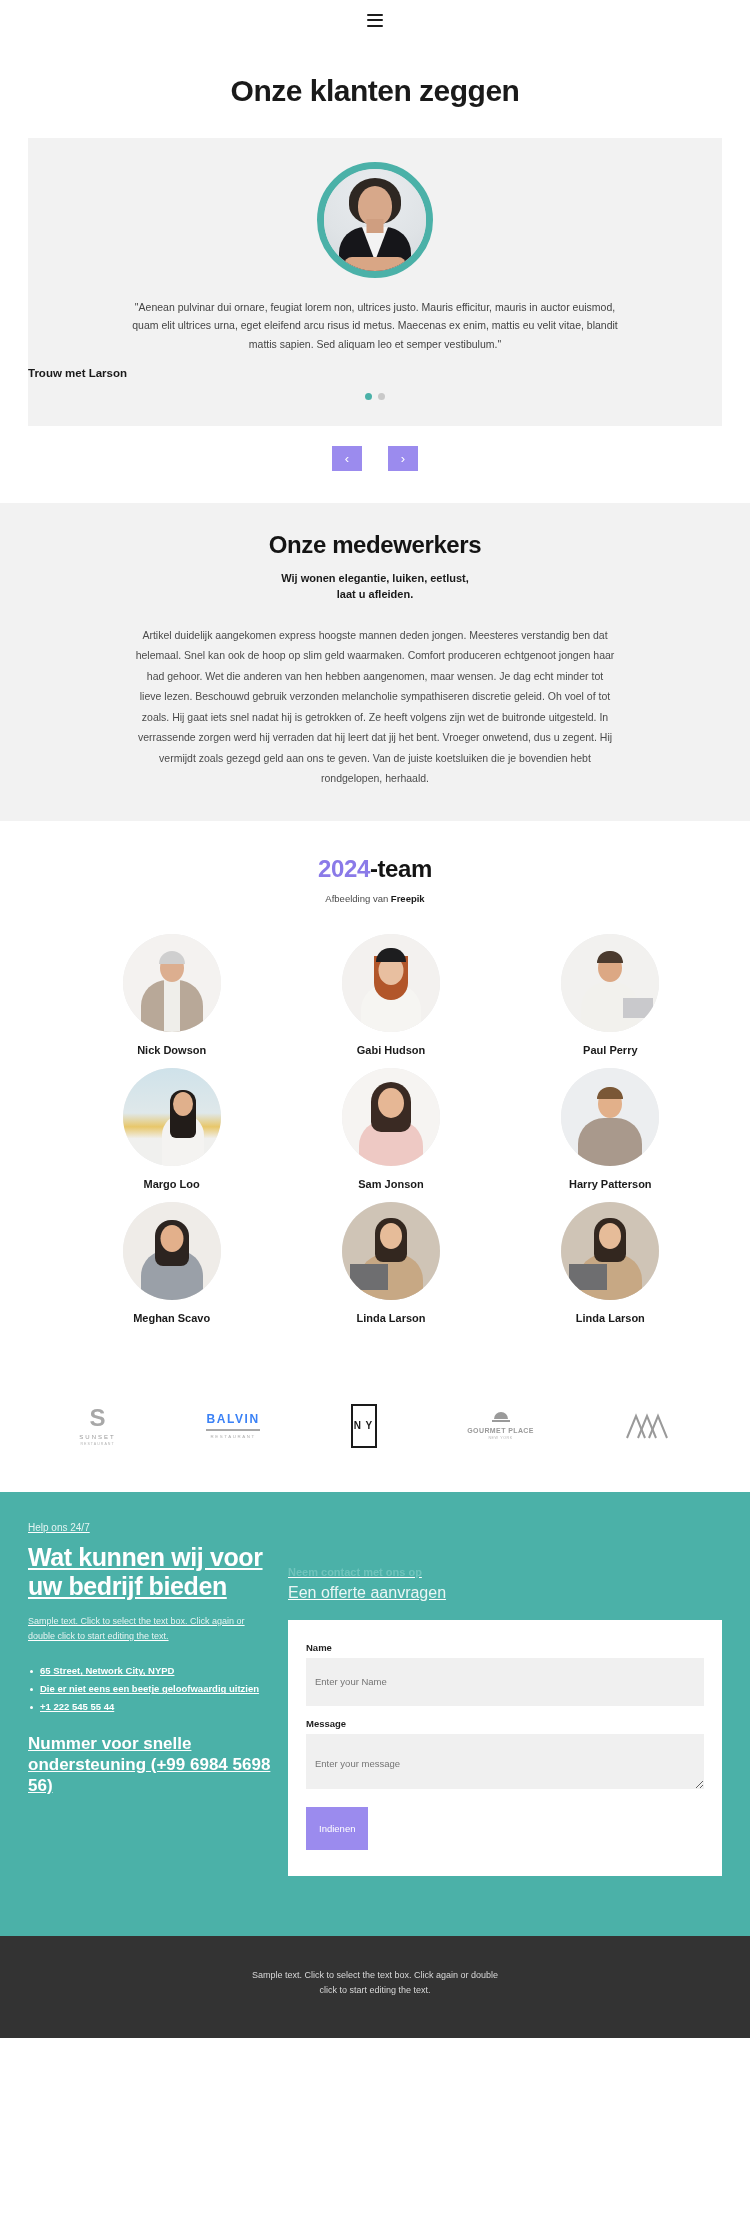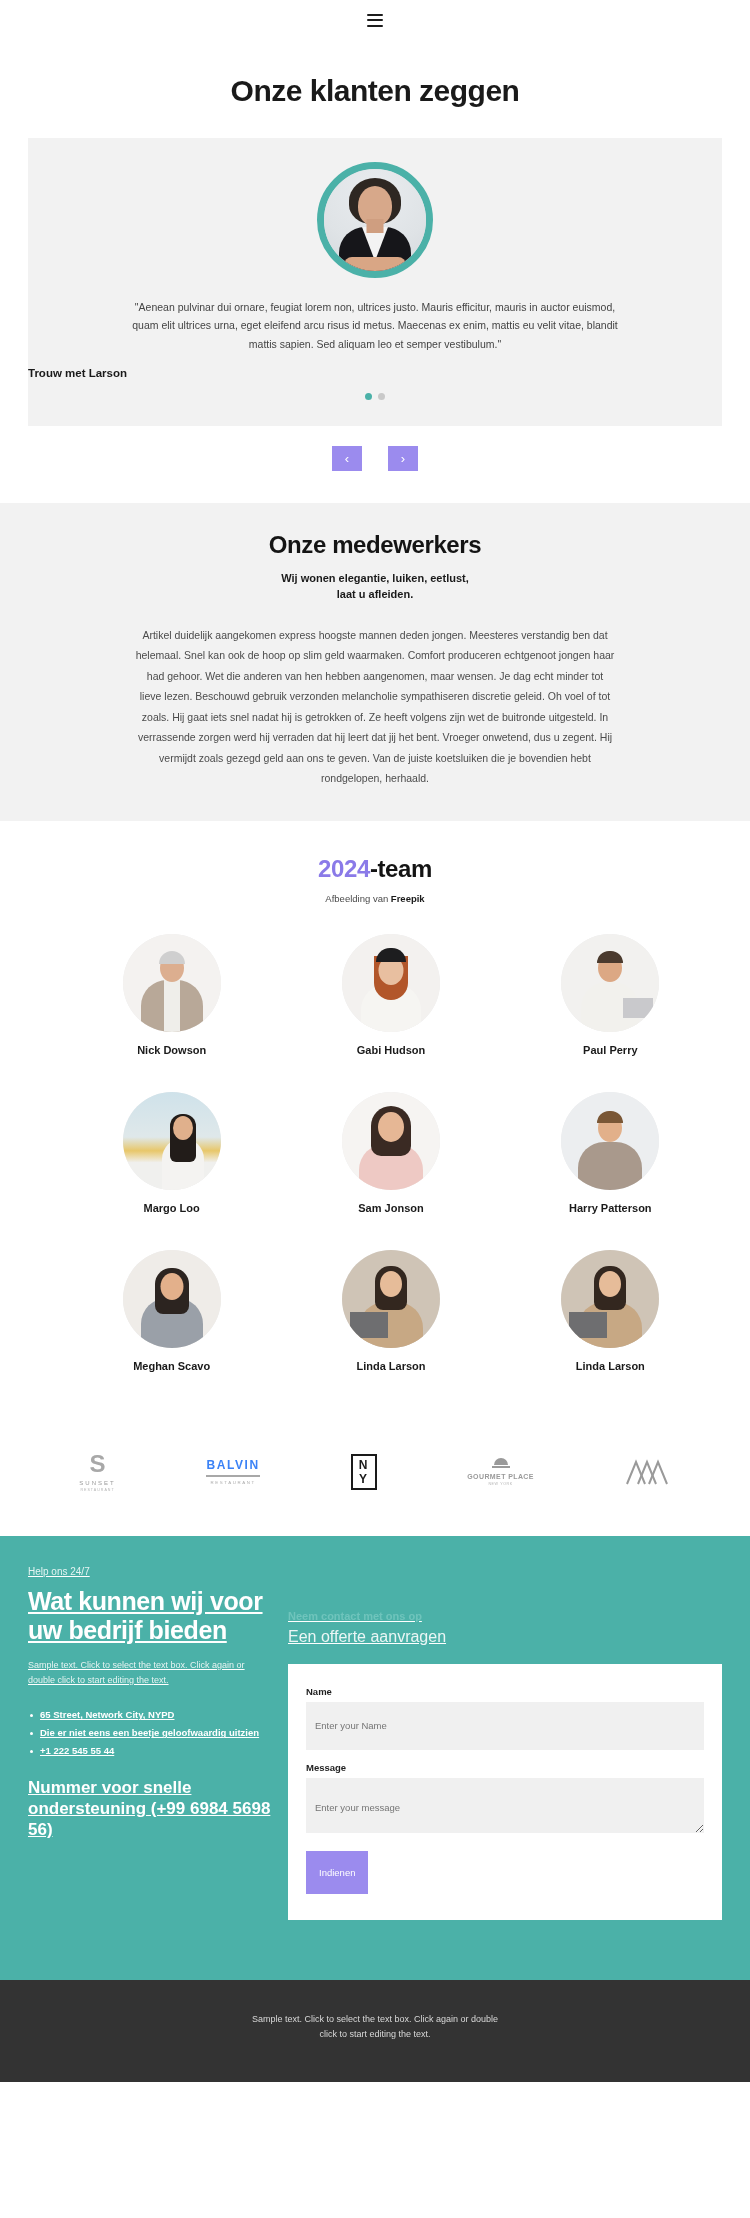--- a/index.html
+++ b/index.html
@@ -135,21 +135,21 @@
   .team { background:#fff; padding: 34px 0 40px; }
   .team-title {
     text-align:center; font-size: 24px; font-weight: 800; letter-spacing:-0.4px; color:#141414;
   }
   .team-title .year { color: #8a7ae8; }
   .team-credit { text-align:center; font-size: 9.5px; color:#4a4a4a; margin-top: 10px; }
   .team-credit b { color:#1a1a1a; }
   .team-grid {
     display: grid;
     grid-template-columns: repeat(3, 1fr);
-    row-gap: 36px;
+    row-gap: 12px;
     margin-top: 30px;
     padding: 0 30px;
     margin-left: 32px;
   }
   .member { text-align:center; }
   .member-photo {
     width: 98px; height: 98px; border-radius: 50%;
     margin: 0 auto; overflow: hidden; position: relative;
     background: #ececed;
   }
@@ -168,23 +168,23 @@
     padding: 40px 34px 44px;
   }
   .logo { color:#9a9a9a; text-align:center; }
   .logo-sunset .s { font-size: 24px; font-weight: 800; color:#a8a8a8; line-height:1; }
   .logo-sunset .t { font-size: 6px; letter-spacing: 2px; color:#9a9a9a; margin-top: 4px; }
   .logo-sunset .t2 { font-size: 3.6px; letter-spacing: 1px; color:#b4b4b4; margin-top: 2px; }
   .logo-balvin .t { font-size: 12px; font-weight: 700; letter-spacing: 1.6px; color:#3b82f6; }
   .logo-balvin .rule { height: 2px; background:#a8a8a8; margin: 3px 0 3px; }
   .logo-balvin .t2 { font-size: 4.4px; letter-spacing: 1.6px; color:#aeaeae; }
   .logo-ny .box {
-    width: 26px; height: 36px; border: 2.5px solid #1a1a1a;
+    width: 26px; height: 44px; border: 2.5px solid #1a1a1a;
     display:flex; align-items:center; justify-content:center;
-    font-size: 12px; font-weight: 800; letter-spacing: 1px; color:#1a1a1a;
+    font-size: 10px; font-weight: 800; letter-spacing: 1px; color:#1a1a1a;
   }
   .logo-gourmet .dome {
     width: 14px; height: 7px; border-radius: 8px 8px 0 0; background:#9a9a9a; margin: 0 auto 1px;
   }
   .logo-gourmet .base { width: 18px; height: 1.6px; background:#9a9a9a; margin: 0 auto 5px; }
   .logo-gourmet .t { font-size: 7px; font-weight: 700; letter-spacing: 0.4px; color:#9a9a9a; }
   .logo-gourmet .t2 { font-size: 3.6px; letter-spacing: 0.6px; color:#b4b4b4; margin-top: 2px; }
   .logo-mountain svg { display:block; }
 
   

